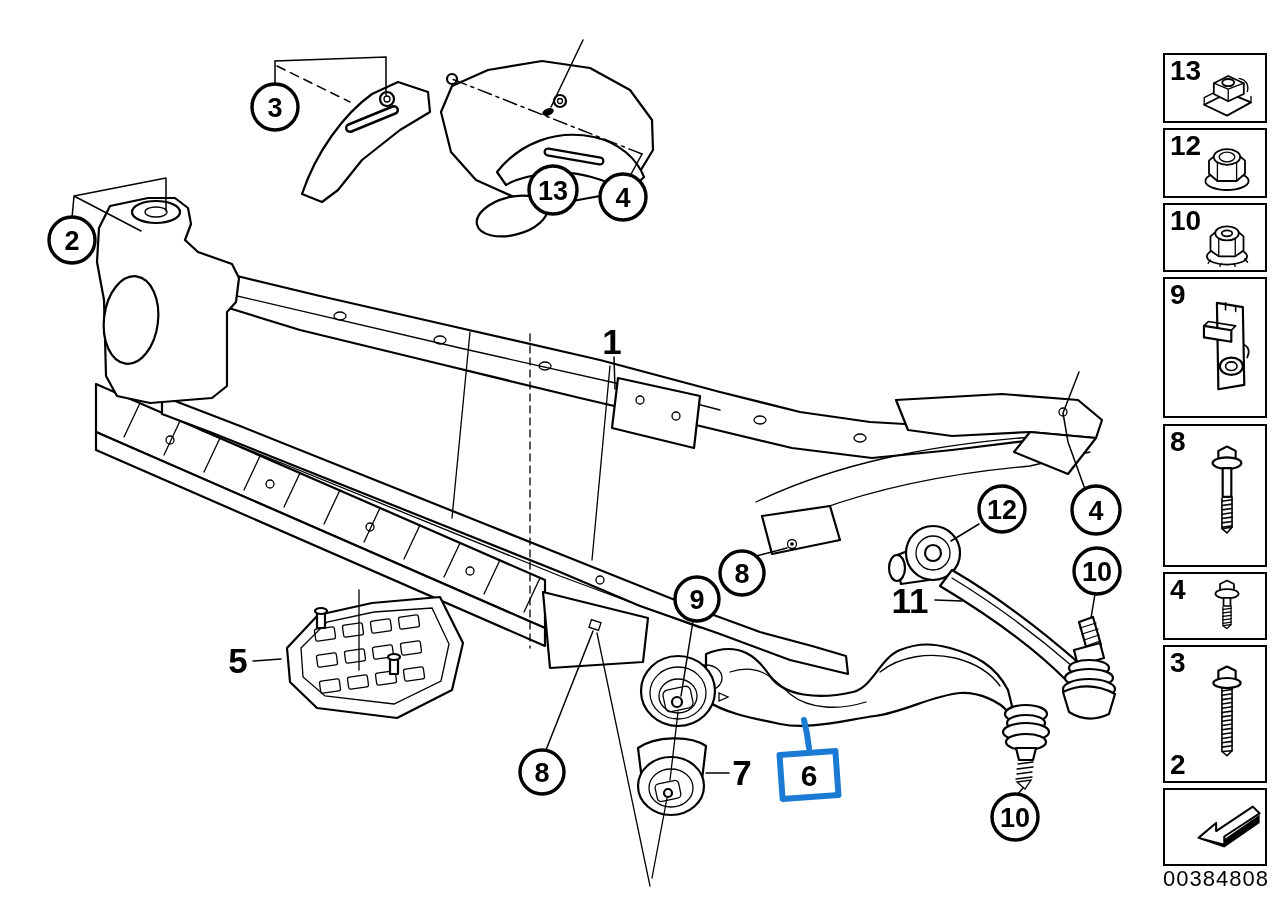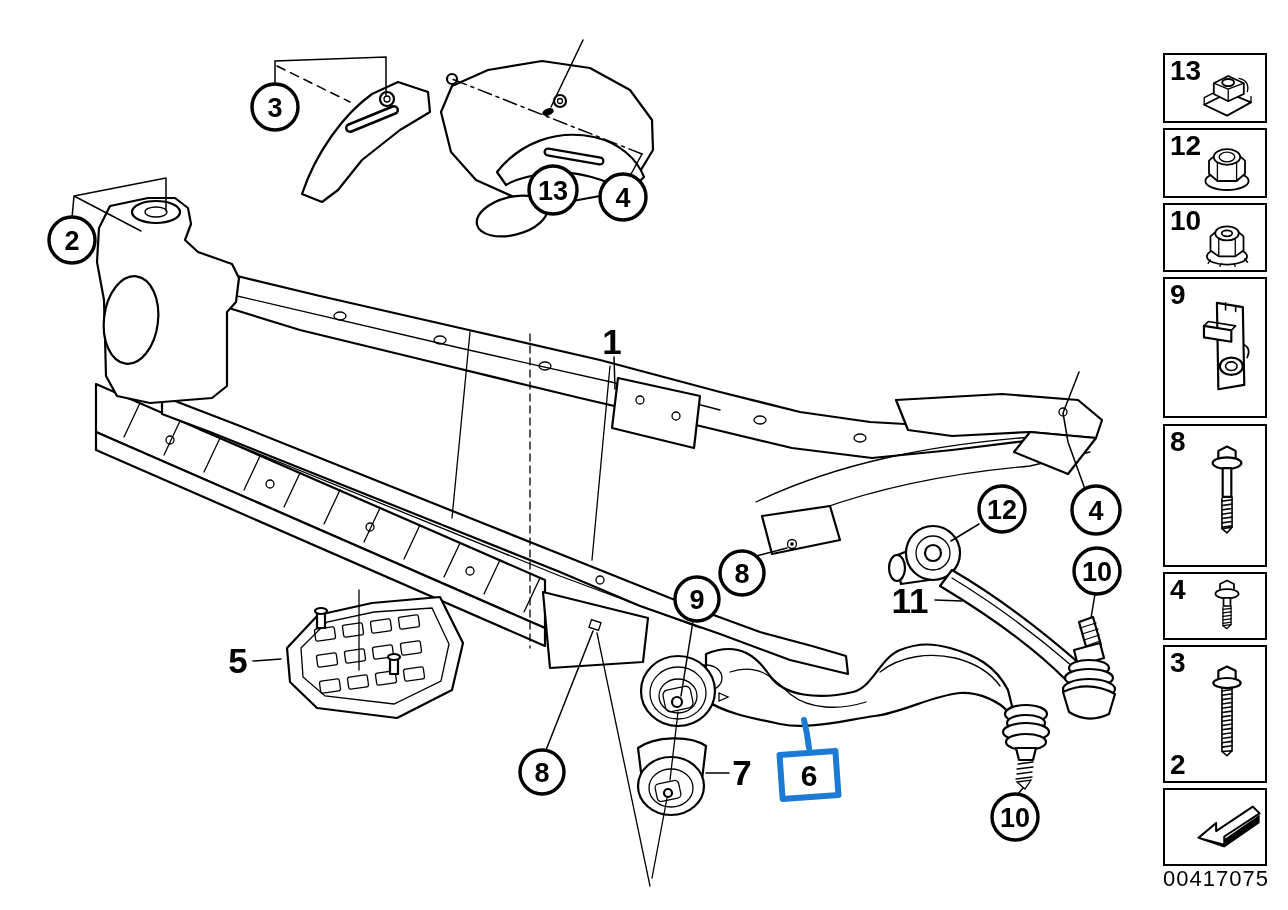--- a/index.html
+++ b/index.html
@@ -351,21 +351,21 @@
         <svg viewBox="0 0 100 140" preserveAspectRatio="xMidYMid meet">
           <use href="#icon-bolt-threaded"></use>
         </svg>
       </div>
       <div class="sbox" style="left: 1163px; width: 104px; top: 788px; height: 78px;">
         <svg viewBox="0 0 100 100" preserveAspectRatio="xMidYMid meet">
           <use href="#icon-arrow"></use>
         </svg>
       </div>
     </div>
-  <div class="partnum" id="partnum" style="left:1163px;width:104px;top:866px;">00417075</div>
+  <div class="partnum" id="partnum" style="left:1163px;width:104px;top:866px;">00384808</div>
 
   <svg width="0" height="0" style="position:absolute" aria-hidden="true">
     <defs>
       <g id="icon-cage-nut">
         <path class="fw3" d="M12,78 L50,96 L90,74 L52,58 Z"></path>
         <path class="ln" d="M12,78 L12,66 L52,46 M90,74 L90,64"></path>
         <path class="fw3" d="M28,42 L52,30 L78,42 L78,60 L52,72 L28,60 Z"></path>
         <path class="ln" d="M28,42 L52,52 L78,42 M52,52 L52,72"></path>
         <ellipse class="fw3" cx="52" cy="41" rx="10" ry="6"></ellipse>
         <path class="ln" d="M70,34 Q88,38 84,56"></path>

